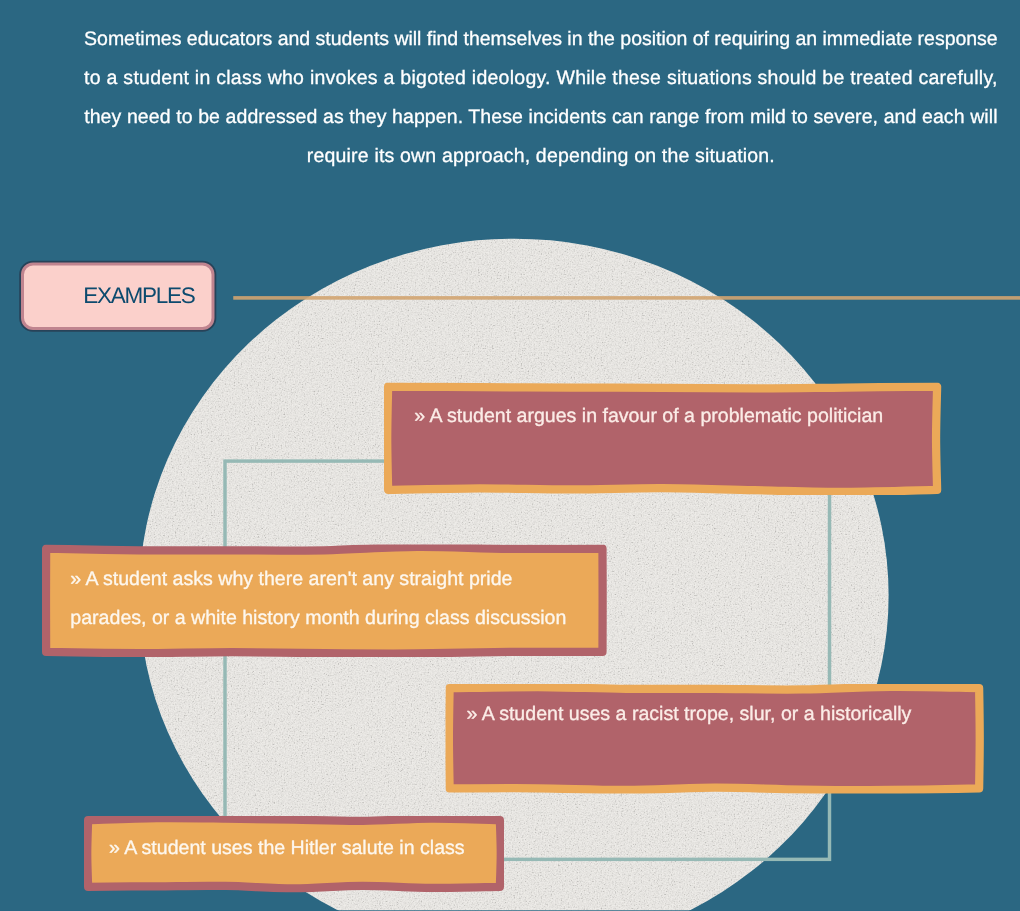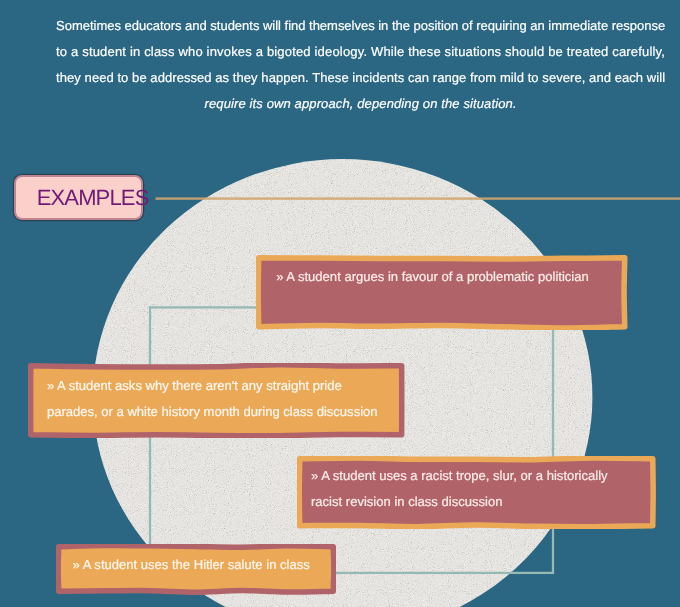--- a/index.html
+++ b/index.html
@@ -16,32 +16,32 @@
 
   
   .intro{
     position:absolute;left:40.6px;top:12.7px;width:640px;
     color:#ffffff;font-size:13px;-webkit-text-stroke:0.2px #ffffff;
   }
   .intro .l{height:26.1px;line-height:26.1px;white-space:nowrap;text-align:center;}
   .intro .l1{letter-spacing:-0.015px;}
   .intro .l2{letter-spacing:0.175px;}
   .intro .l3{letter-spacing:0.064px;}
-  .intro .l4{letter-spacing:0.12px;font-style:italic;}
+  .intro .l4{letter-spacing:0.12px;}
 
   
   .badge{
     position:absolute;background:#fbd0cb;
     border:2.4px solid #c0848f;
     border-radius:8px;box-sizing:border-box;
     box-shadow:0 0 0 1.2px rgba(37,45,64,.62);
     display:flex;align-items:center;justify-content:center;
   }
   .badge span{
-    color:#701a75;font-size:22px;letter-spacing:-0.85px;
+    color:#0c4a6e;font-size:15px;letter-spacing:-0.85px;
     text-indent:-0.85px;
     margin-left:29px;
   }
 
   
   .ebox{position:absolute;padding-left:15px;}
   .ebox svg{position:absolute;left:0;top:0;display:block;}
   .ebox .txt{position:absolute;left:0;top:0;}
   .ebox .line{font-size:13.05px;height:25.9px;line-height:25.9px;white-space:nowrap;}
   .rose .line{color:#fbece7;-webkit-text-stroke:0.22px #fbece7;}
@@ -104,21 +104,20 @@
       <div class="line">parades, or a white history month during class discussion</div>
     </div>
   </div>
 
   <div class="ebox rose" style="left:296.5px;top:455.6px;width:359px;height:91px;">
     <svg width="359" height="73" viewBox="-2.75 -2.75 359 73" xmlns="http://www.w3.org/2000/svg">
       <path d="M0 0C9.8 -0.1 39.2 -0.7 58.8 -0.7C78.4 -0.6 98.1 0.3 117.7 0.5C137.3 0.7 156.9 0.4 176.5 0.5C196.1 0.6 215.7 1.2 235.3 0.9C254.9 0.7 274.6 -0.7 294.2 -0.8C313.8 -1.0 343.2 -0.1 353.0 0.0C353.1 5.6 353.4 22.3 353.4 33.5C353.4 44.6 353.1 61.3 353.0 66.9C343.2 67.1 313.8 67.7 294.2 67.9C274.6 68.0 254.9 67.9 235.3 67.6C215.7 67.4 196.1 66.2 176.5 66.3C156.9 66.3 137.3 67.8 117.7 67.9C98.1 68.0 78.4 67.0 58.8 66.8C39.2 66.6 9.8 66.9 0.0 66.9C-0.1 61.3 -0.5 44.6 -0.5 33.5C-0.5 22.3 -0.1 5.6 0.0 0.0Z" fill="#b1636a" stroke="#eba958" stroke-width="5.5" stroke-linejoin="round"></path>
     </svg>
     <div class="txt" style="left:14.5px;top:7.6px;">
       <div class="line">» A student uses a racist trope, slur, or a historically</div>
-      <div class="line">racist revision in class discussion</div>
     </div>
   </div>
 
   <div class="ebox amber" style="left:56px;top:543.5px;width:258px;height:51px;">
     <svg width="280" height="51" viewBox="-2.75 -2.75 280 51" xmlns="http://www.w3.org/2000/svg">
       <path d="M0 0C7.6 -0.2 30.5 -1.1 45.8 -1.3C61.0 -1.5 76.2 -1.2 91.5 -1.0C106.8 -0.9 122.0 -0.5 137.2 -0.3C152.5 -0.0 167.8 0.6 183.0 0.5C198.2 0.4 213.5 -0.9 228.8 -1.0C244.0 -1.1 266.9 -0.2 274.5 0.0C274.6 3.7 275.1 14.8 275.1 22.2C275.1 29.7 274.6 40.8 274.5 44.5C266.9 44.6 244.0 45.3 228.8 45.2C213.5 45.1 198.2 43.8 183.0 43.8C167.8 43.8 152.5 45.4 137.2 45.5C122.0 45.5 106.8 44.1 91.5 43.9C76.2 43.6 61.0 44.0 45.8 44.1C30.5 44.2 7.6 44.4 0.0 44.5C-0.1 40.8 -0.6 29.7 -0.6 22.2C-0.6 14.8 -0.1 3.7 0.0 0.0Z" fill="#eba958" stroke="#b1636a" stroke-width="5.5" stroke-linejoin="round"></path>
     </svg>
     <div class="txt" style="left:16.6px;top:8px;">
       <div class="line">» A student uses the Hitler salute in class</div>
     </div>

